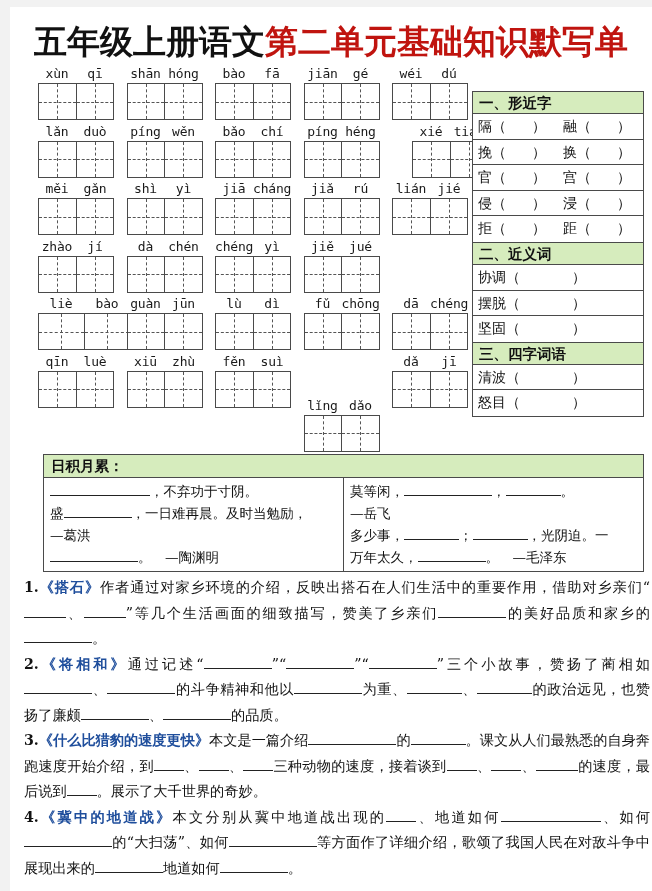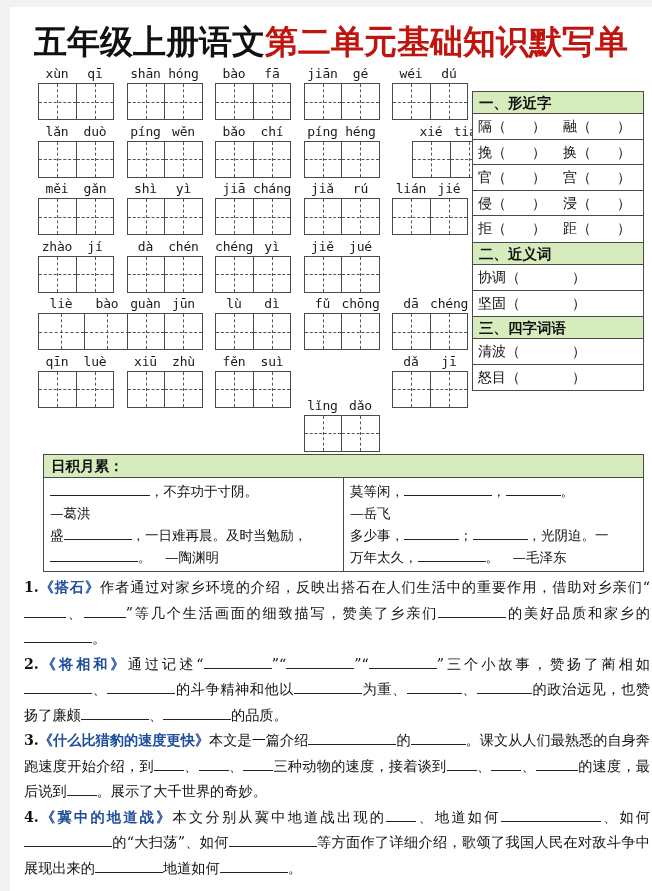--- a/index.html
+++ b/index.html
@@ -501,41 +501,44 @@
             <div class="scell half"><span>拒（</span><span class="gap"></span><span>）</span></div>
             <div class="scell half"><span>距（</span><span class="gap"></span><span>）</span></div>
           </div>
         </div>
     <div class="sec-head mid">二、近义词</div>
     <div id="sec2-rows">
           <div class="srow">
             <div class="scell"><span>协调（</span><span class="gapw"></span><span>）</span></div>
           </div>
           <div class="srow">
+            <div class="scell"><span>摆脱（</span><span class="gapw"></span><span>）</span></div>
+          </div>
+          <div class="srow">
             <div class="scell"><span>坚固（</span><span class="gapw"></span><span>）</span></div>
           </div>
         </div>
     <div class="sec-head mid">三、四字词语</div>
     <div id="sec3-rows">
           <div class="srow">
             <div class="scell"><span>清波（</span><span class="gapw"></span><span>）</span></div>
           </div>
           <div class="srow">
             <div class="scell"><span>怒目（</span><span class="gapw"></span><span>）</span></div>
           </div>
         </div>
   </div>
 
   <div class="riji">
     <div class="riji-head">日积月累：</div>
     <div class="riji-body">
       <div class="riji-col left" id="riji-left">
             <div class="ln"><span class="u u6"></span><span>，不弃功于寸阴。</span></div>
+            <div class="ln"><span>盛</span><span class="u u4"></span><span>，一日难再晨。及时当勉励，</span></div>
             <div class="ln"><span>—葛洪</span></div>
-            <div class="ln"><span>盛</span><span class="u u4"></span><span>，一日难再晨。及时当勉励，</span></div>
             <div class="ln"><span class="u u5"></span><span>。　—陶渊明</span></div>
           </div>
       <div class="riji-col" id="riji-right">
             <div class="ln"><span>莫等闲，</span><span class="u u5"></span><span>，</span><span class="u u3"></span><span>。</span></div>
             <div class="ln"><span>—岳飞</span></div>
             <div class="ln"><span>多少事，</span><span class="u u3"></span><span>；</span><span class="u u3"></span><span>，光阴迫。一</span></div>
             <div class="ln"><span>万年太久，</span><span class="u u4"></span><span>。　—毛泽东</span></div>
           </div>
     </div>
   </div>

